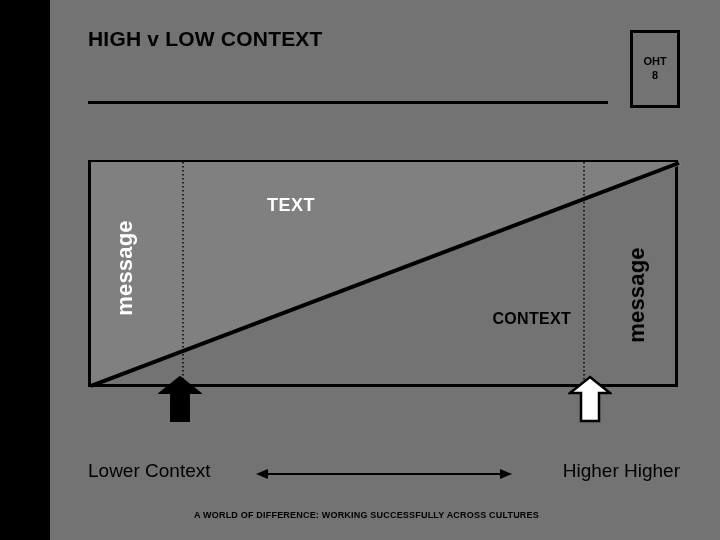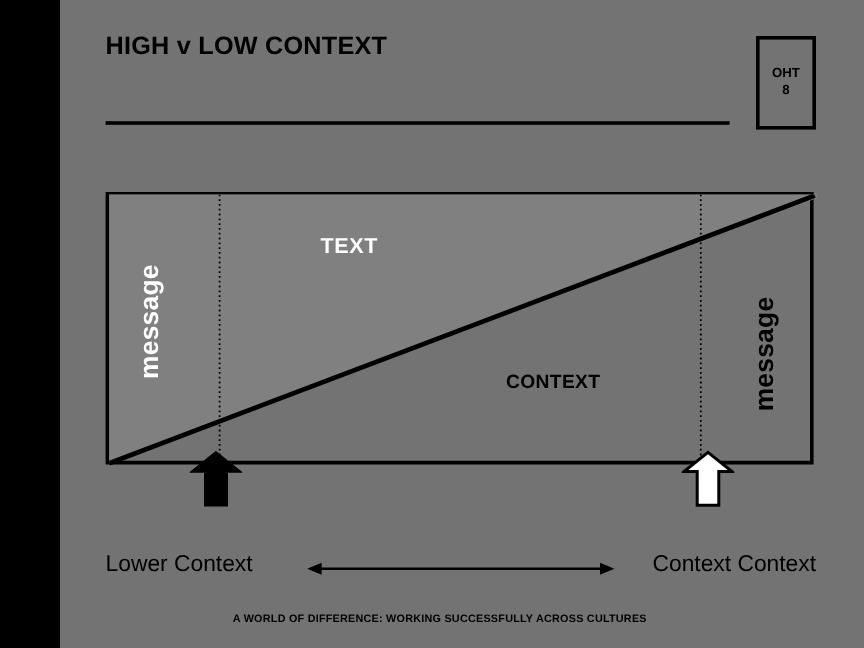--- a/index.html
+++ b/index.html
@@ -92,21 +92,21 @@
     font-size: 18px;
     font-weight: bold;
     color: #ffffff;
     letter-spacing: 0.5px;
   }
   .lbl-context {
     position: absolute;
     left: 260px;
     top: 148px;
     width: 220px;
-    text-align: center;
+    text-align: right;
     font-size: 16px;
     font-weight: bold;
     color: #000000;
     letter-spacing: 0.3px;
   }
   .vert-msg {
     position: absolute;
     font-size: 22px;
     font-weight: bold;
     letter-spacing: 0.2px;
@@ -225,20 +225,20 @@
 
   <div class="axis-row">
     <div class="axis-label axis-label-lower">Lower Context</div>
 
     <svg class="axis-arrow" viewBox="0 0 256 20">
       <line x1="8" y1="10" x2="248" y2="10" stroke="#000000" stroke-width="2"></line>
       <polygon points="0,10 12,5 12,15" fill="#000000"></polygon>
       <polygon points="256,10 244,5 244,15" fill="#000000"></polygon>
     </svg>
 
-    <div class="axis-label axis-label-higher">Context Context</div>
+    <div class="axis-label axis-label-higher">Higher Higher</div>
   </div>
 
   <div class="footer">
     <span class="footer-inner">A WORLD OF DIFFERENCE: WORKING SUCCESSFULLY ACROSS CULTURES</span>
   </div>
 
 </div>
 
 </body></html>

